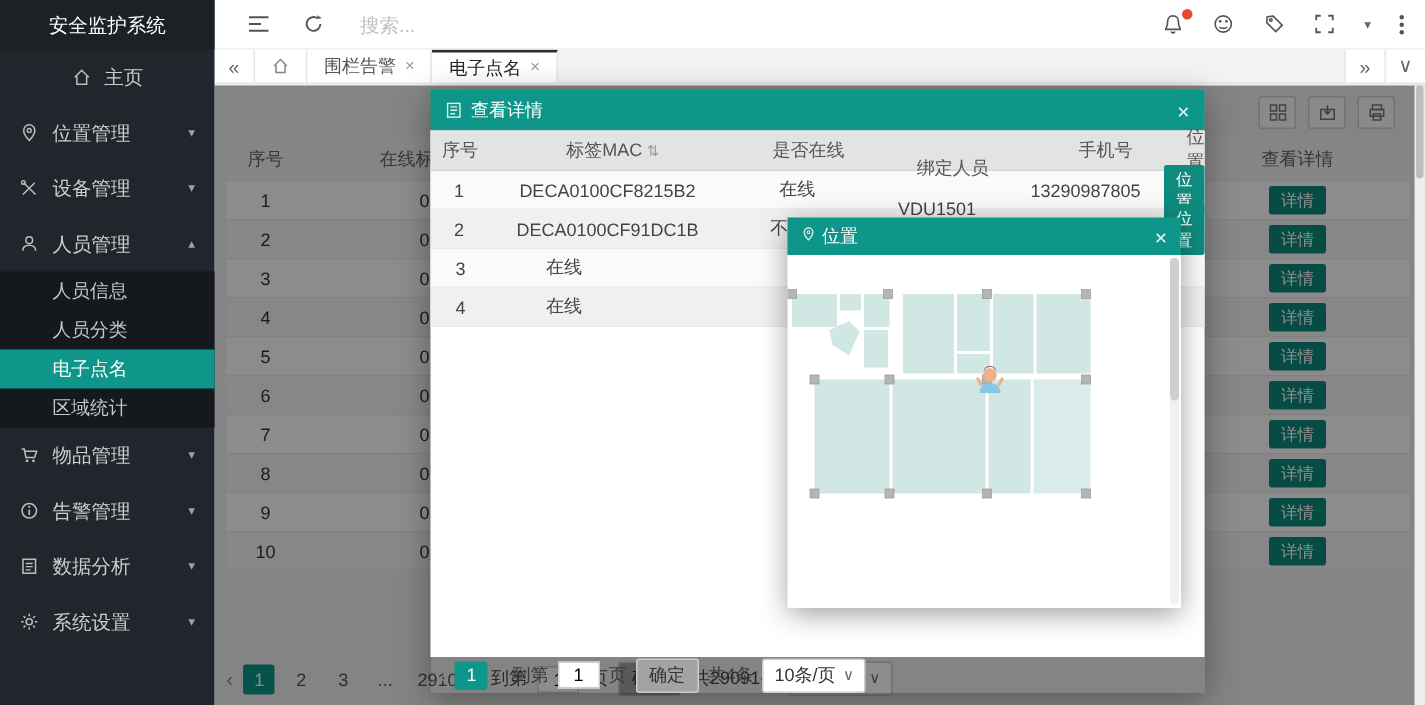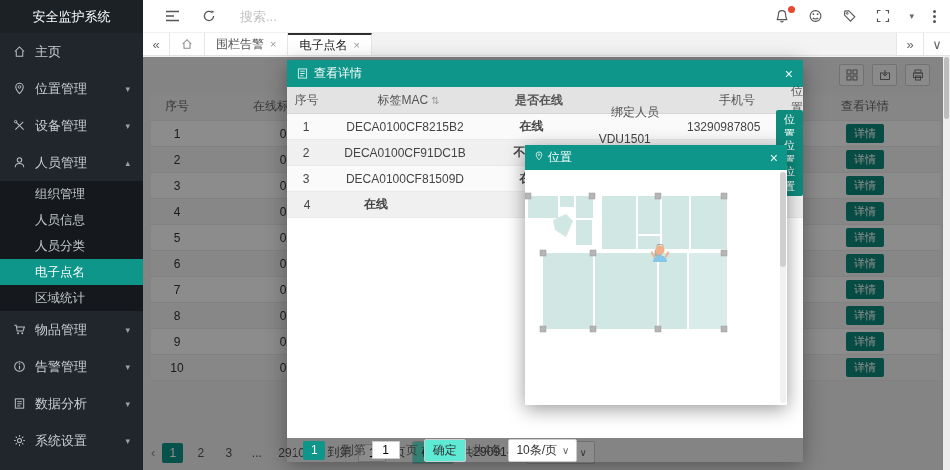--- a/index.html
+++ b/index.html
@@ -3,21 +3,21 @@
 <meta charset="utf-8">
 <style>
   * { margin:0; padding:0; box-sizing:border-box; }
   html,body { width:950px; height:470px; overflow:hidden; }
   body { font-family:"Liberation Sans","DejaVu Sans",sans-serif; font-size:12px; background:#fff; }
   .app { position:relative; width:950px; height:470px; overflow:hidden; background:#f1f1f1; }
 
   
   .sidebar { position:absolute; left:0; top:0; width:143px; height:470px; background:#20262b; z-index:40; }
   .logo { height:33px; line-height:33px; text-align:center; color:#fff; font-size:13px; background:#1c2126; }
-  .nav-item { height:37px; display:flex; align-items:center; padding:0 13px; color:#c9ced2; font-size:13px; cursor:pointer; }
+  .nav-item { height:37px; display:flex; align-items:center; padding:0 13px; color:#c9ced2; font-size:13px; cursor:pointer;justify-content:center; }
   .nav-item .nicon { width:13px; height:13px; margin-right:9px; flex:0 0 13px; }
   .nav-item .nicon svg { width:13px; height:13px; display:block; }
   .nav-item .caret { margin-left:auto; font-size:9px; color:#9aa0a5; }
   .submenu { background:#15191d; }
   .sub-item { height:26px; line-height:26px; padding-left:35px; font-size:12.5px; color:#c2c7cb; cursor:pointer; }
   .sub-item.active { background:#0f968a; color:#fff; }
 
   
   .topbar { position:absolute; left:143px; top:0; right:0; height:33px; background:#fff; border-bottom:1px solid #f0f0f0; display:flex; align-items:center; z-index:6; }
   .tb-icon { margin-left:22px; color:#555; display:flex; align-items:center; cursor:pointer; }
@@ -51,39 +51,39 @@
   .c-no { width:52px; text-align:center; }
   .c-online { width:160px; text-align:center; }
   .c-fill { flex:1; }
   .c-view { width:150px; text-align:center; }
   .btn-mini { display:inline-block; color:#fff; font-size:11px; padding:2px 8px; border-radius:2px; cursor:pointer; }
   .bg-pagination { position:absolute; left:8px; bottom:6px; display:flex; align-items:center; gap:7px; color:#555; }
   .pg-page { min-width:21px; height:20px; line-height:20px; text-align:center; border-radius:2px; padding:0 4px; cursor:pointer; }
   .pg-page.current { color:#fff; }
   .pg-arrow { color:#888; font-size:13px; cursor:pointer; }
   .pg-input { width:28px; height:18px; border:1px solid #ccc; background:#fff; text-align:center; font-size:12px; outline:none; }
-  .pg-btn { border:1px solid #ccc; background:#5eead4; padding:2px 8px; border-radius:2px; color:#333; cursor:pointer; }
+  .pg-btn { border:1px solid #ccc; background:#a3a3a3; padding:2px 8px; border-radius:2px; color:#333; cursor:pointer; }
   .pg-select { border:1px solid #ccc; background:#fff; padding:2px 7px; border-radius:2px; color:#333; display:flex; align-items:center; gap:5px; cursor:pointer; }
   .pg-label { color:#444; }
 
   
   .overlay { position:absolute; left:143px; top:57px; right:0; bottom:0; background:rgba(0,0,0,0.45); z-index:10; }
   .page-scroll { position:absolute; right:0; top:57px; bottom:0; width:7px; background:#ededed; z-index:11; }
   .page-scroll .thumb { position:absolute; top:0; left:1px; width:5px; height:62px; border-radius:3px; background:#bdbdbd; }
 
   
   .modal { position:absolute; left:287px; top:60px; width:516px; z-index:20; box-shadow:0 4px 20px rgba(0,0,0,.35); }
   .modal-header { height:27px; color:#fff; display:flex; align-items:center; gap:6px; padding:0 10px; font-size:12px; }
   .modal-header .hicon svg { display:block; }
   .m-close { margin-left:auto; font-size:14px; cursor:pointer; color:#eafaf7; }
   .m-table { background:#fff; color:#444; }
   .m-row { display:flex; align-items:center; height:26px; text-align:center; border-bottom:1px solid #e9e9e9; background:#fafafa; }
   .m-row.head { height:27px; background:#e3e3e3; color:#555; border-bottom:1px solid #d6d6d6; }
   .m-row.even { background:#f0f0f0; }
-  .mc1{width:40px;} .mc2{width:168px;} .mc3{width:98px;font-weight:bold;} .mc4{width:98px;margin-top:24px;} .mc5{width:110px;} .mc6{flex:1;}
+  .mc1{width:40px;} .mc2{width:168px;} .mc3{width:98px;} .mc4{width:98px;margin-top:24px;} .mc5{width:110px;} .mc6{flex:1;}
   .sort { color:#999; font-size:10px; margin-left:3px; }
   .modal-spacer { height:220px; background:#fff; }
   .modal-footer { height:24px; display:flex; align-items:center; gap:6px; padding-left:6px; color:#333; background:transparent; }
   .pg-current { min-width:22px; height:19px; line-height:19px; text-align:center; border-radius:2px; color:#fff; }
 
   
   .loc-modal { position:absolute; left:525px; top:145px; width:262px; z-index:30; box-shadow:0 4px 18px rgba(0,0,0,.4); }
   .loc-header { height:25px; color:#fff; display:flex; align-items:center; gap:4px; padding:0 9px; font-size:12px; }
   .loc-body { height:235px; background:#fff; position:relative; overflow:hidden; }
   .loc-body svg { display:block; }
@@ -134,21 +134,20 @@
           <svg viewBox="0 0 14 14">
             <circle cx="7" cy="4.4" r="2.4" fill="none" stroke="#b9bec2" stroke-width="1.1"></circle>
             <path d="M2.4 12 C2.4 9.3 4.4 8 7 8 C9.6 8 11.6 9.3 11.6 12" fill="none" stroke="#b9bec2" stroke-width="1.1"></path>
           </svg>
         </span>
       <span>人员管理</span>
       <span class="caret">▴</span>
     </div>
 
     <div class="submenu">
-      <div class="sub-item">组织管理</div>
       <div class="sub-item">人员信息</div>
       <div class="sub-item">人员分类</div>
       <div class="sub-item active">电子点名</div>
       <div class="sub-item">区域统计</div>
     </div>
 
     <div class="nav-item">
       <span class="nicon">
           <svg viewBox="0 0 14 14">
             <path d="M1.5 2.5 H3.4 L4.6 8.6 H10.8 L12.3 4.2 H3.8" fill="none" stroke="#b9bec2" stroke-width="1.1"></path>
@@ -439,21 +438,20 @@
           <span class="mc1">2</span>
           <span class="mc2">DECA0100CF91DC1B</span>
           <span class="mc3">不在线</span>
           <span class="mc4"></span>
           <span class="mc5"></span>
           <span class="mc6"><span class="btn-mini" style="background:#0e8b7d">位置</span></span>
         </div>
 
         <div class="m-row">
           <span class="mc1">3</span>
-          <span class="mc2">DECA0100CF81509D</span>
           <span class="mc3">在线</span>
           <span class="mc4"></span>
           <span class="mc5"></span>
           <span class="mc6"><span class="btn-mini" style="background:#0e8b7d">位置</span></span>
         </div>
 
         <div class="m-row even">
           <span class="mc1">4</span>
           <span class="mc3">在线</span>
           <span class="mc4"></span>

